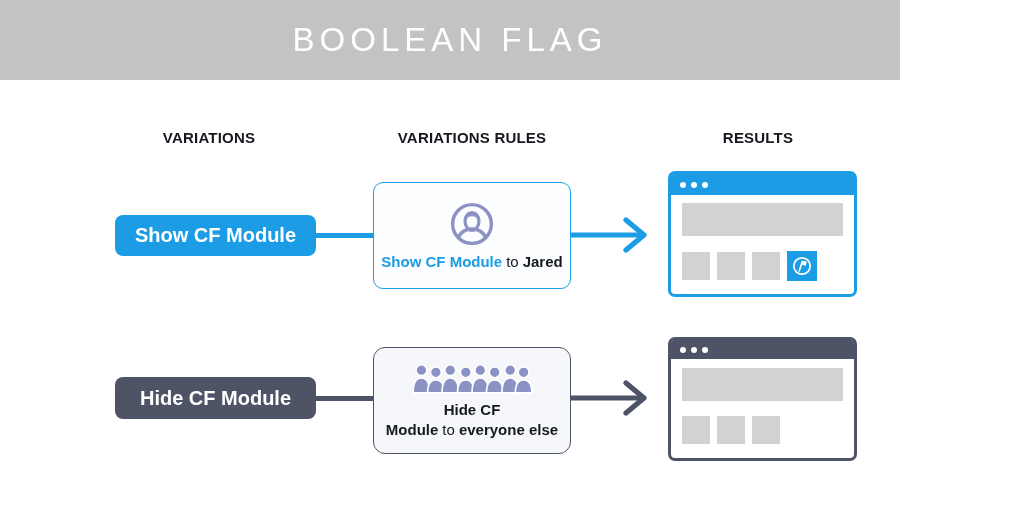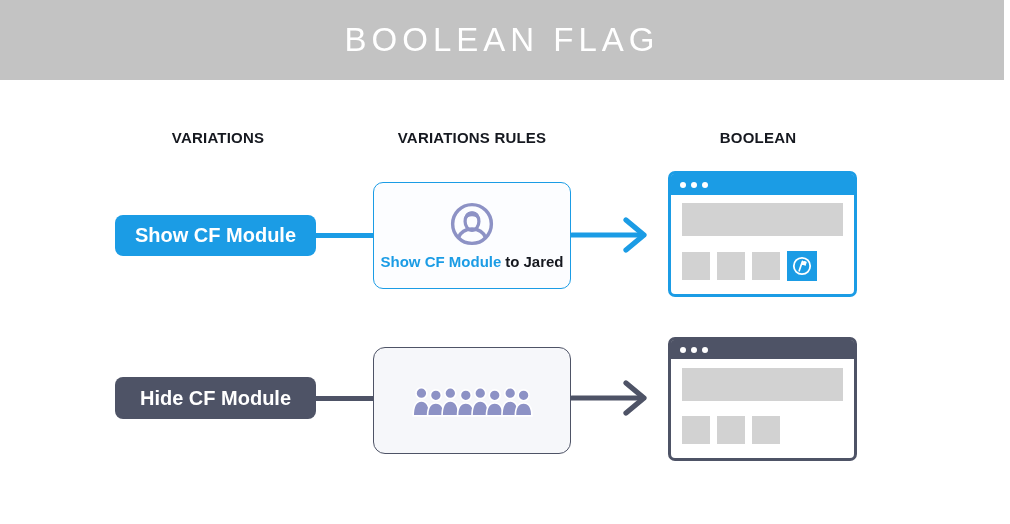--- a/index.html
+++ b/index.html
@@ -1,20 +1,20 @@
 <!DOCTYPE html>
 <html><head>
 <meta charset="utf-8">
 <style>
   html,body{margin:0;padding:0;background:#fff;}
   .canvas{position:relative;width:1010px;height:524px;background:#ffffff;
           font-family:"Liberation Sans",sans-serif;overflow:hidden;}
 
   
-  .banner{position:absolute;left:0;top:0;width:1004px;height:80px;background:#c3c3c3;
+  .banner{position:absolute;left:0;top:0;width:900px;height:80px;background:#c3c3c3;
           display:flex;align-items:center;justify-content:center;}
   .banner-title{color:#ffffff;font-size:33px;font-weight:400;letter-spacing:5px;}
 
   
   .col-header{position:absolute;top:129px;transform:translateX(-50%);
               font-size:15px;font-weight:bold;color:#15181f;letter-spacing:0.2px;white-space:nowrap;}
 
   
   .pill{position:absolute;left:115px;width:201px;height:41px;border-radius:8px;
         display:flex;align-items:center;justify-content:center;
@@ -28,21 +28,21 @@
   .connector.dark{background:#4e5366;}
 
   
   .rule-box{position:absolute;left:373px;width:198px;height:107px;box-sizing:border-box;
             display:flex;flex-direction:column;align-items:center;justify-content:center;}
   .rule-box.blue{border:1.5px solid #1b9ce5;background:#fcfdff;border-radius:10px;}
   .rule-box.dark{border:1.5px solid #4e5366;background:#f6f7fa;border-radius:12px;}
   .rule-text{font-size:15px;color:#15181f;text-align:center;line-height:1.35;margin:5px 4px 0;}
   .rule-text .prefix{font-weight:bold;}
   .rule-text.blue-flag .prefix{color:#1b9ce5;}
-  .rule-text .conn-word{margin:0 4px;font-weight:bold;}
+  .rule-text .conn-word{margin:0 4px;}
   .rule-text .audience{font-weight:bold;text-align:center;}
 
   
   .arrow{position:absolute;left:570px;width:80px;height:42px;}
   .arrow path{fill:none;stroke-width:5.2px;stroke-linecap:round;stroke-linejoin:round;}
   .arrow.blue path{stroke:#1b9ce5;}
   .arrow.dark path{stroke:#4e5366;}
 
   
   .browser{position:absolute;left:668px;width:189px;box-sizing:border-box;background:#fff;border-radius:7px;}
@@ -63,23 +63,23 @@
 </style>
 </head>
 <body>
 
 <div class="canvas">
 
   <div class="banner">
     <div class="banner-title">BOOLEAN FLAG</div>
   </div>
 
-  <div class="col-header" style="left:218px;">VARIATIONS</div>
+  <div class="col-header" style="left:209px;">VARIATIONS</div>
   <div class="col-header" style="left:472px;">VARIATIONS RULES</div>
-  <div class="col-header" style="left:758px;">BOOLEAN</div>
+  <div class="col-header" style="left:758px;">RESULTS</div>
 
   <div class="connector blue" style="top:233px;"></div>
 
   <div class="pill blue" style="top:215px;">
     <span>Show CF Module</span>
   </div>
 
   <div class="rule-box blue" style="top:182px;">
     <svg class="icon-user" width="46" height="46" viewBox="0 0 48 48">
       <circle cx="24" cy="24" r="20.2" fill="none" stroke="#8d92c5" stroke-width="3.6"></circle>
@@ -154,20 +154,23 @@
         <g transform="translate(96,0)">
             <circle cx="0" cy="7" r="5.3"></circle>
             <path d="M-8,29 Q-8,14.5 0,14.5 Q8,14.5 8,29 Z"></path>
           </g>
         <g transform="translate(109,2)">
             <circle cx="0" cy="7" r="5.3"></circle>
             <path d="M-8,27 Q-8,14.5 0,14.5 Q8,14.5 8,27 Z"></path>
           </g>
       </g>
     </svg>
+    <div class="rule-text">
+      <span class="prefix">Hide CF Module</span><span class="conn-word">to</span><span class="audience">everyone else</span>
+    </div>
   </div>
 
   <svg class="arrow dark" style="top:377px;" viewBox="0 0 80 42">
     <path d="M2,21 H70"></path>
     <path d="M56,6 L74,21 L56,36"></path>
   </svg>
 
   <div class="browser dark">
     <div class="b-header">
       <span class="dot"></span>

